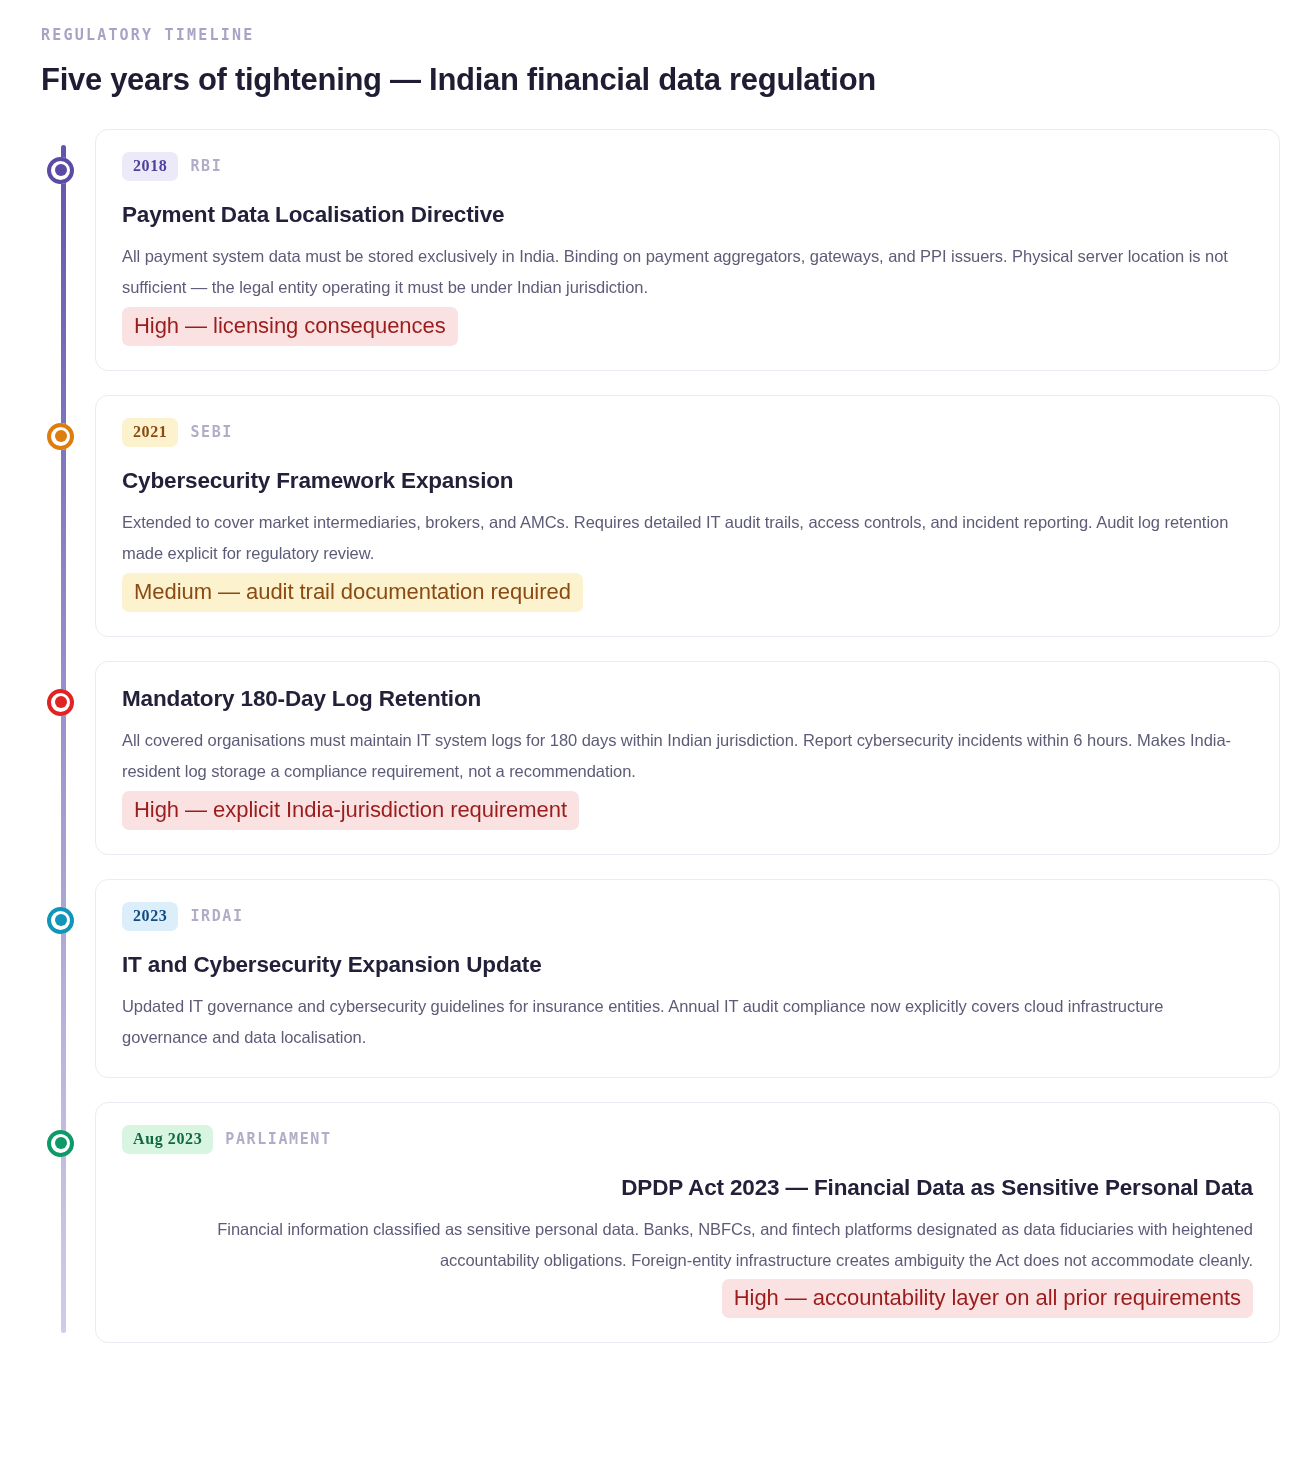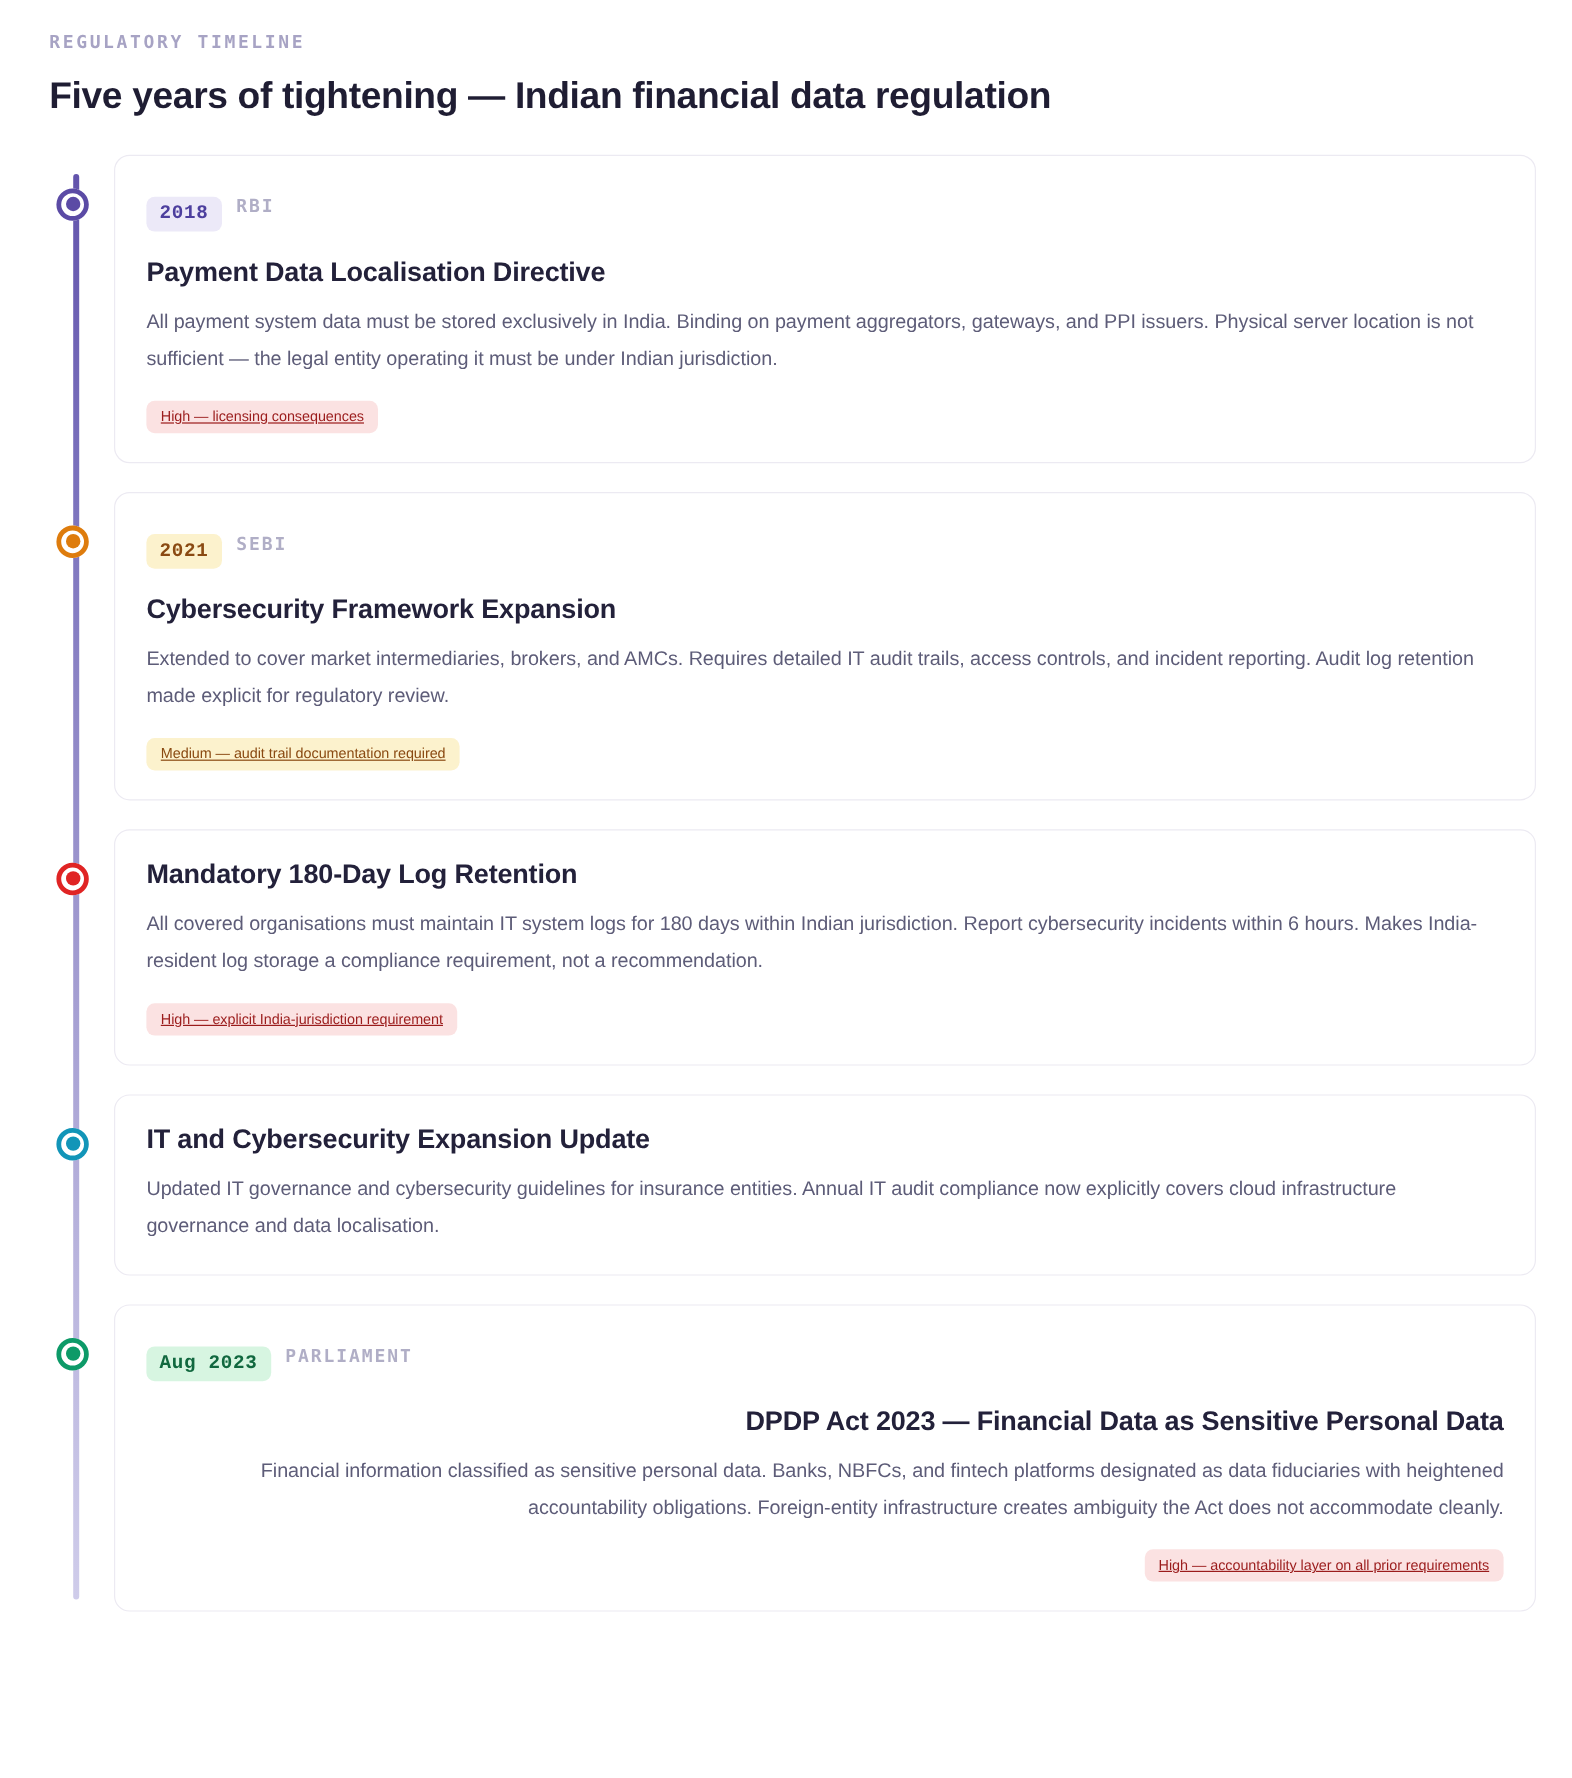--- a/index.html
+++ b/index.html
@@ -113,28 +113,27 @@
   }
 
   .meta-row {
     display: flex;
     align-items: center;
     gap: 12px;
     margin-bottom: 19px;
   }
 
   .year-badge {
-    font-family: Liberation Mono, monospace;
+    font-family: Liberation Serif, serif;
     font-size: 16px;
     font-weight: 700;
     letter-spacing: 0.6px;
     padding: 5px 11px 6px 11px;
     border-radius: 7px;
     white-space: nowrap;
-    margin-top: 12px;
   }
 
   .agency {
     font-family: "DejaVu Sans Mono", monospace;
     font-size: 15px;
     font-weight: 700;
     letter-spacing: 1.6px;
     color: #b0aec6;
     white-space: nowrap;
   }
@@ -151,27 +150,26 @@
   .entry-desc {
     font-size: 16.5px;
     line-height: 1.87;
     color: #5d5c78;
     letter-spacing: -0.05px;
     max-width: 1150px;
   }
 
   .impact {
     display: inline-block;
-    margin-top: 19px;
-    font-size: 12px;
+    margin-top: 4px;
+    font-size: 22px;
     font-weight: 500;
     letter-spacing: -0.05px;
     padding: 6px 12px 7px 12px;
     border-radius: 7px;
-    text-decoration: underline;
   }
 </style>
 </head>
 <body>
 
 <div class="page">
 
   <div class="header">
     <div class="eyebrow">REGULATORY TIMELINE</div>
     <h1 class="page-title">Five years of tightening — Indian financial data regulation</h1>
@@ -223,20 +221,24 @@
           <div><span class="impact" style="background:#fbe2e2;color:#9b1c1c">High — explicit India-jurisdiction requirement</span></div>
         </div>
       </div>
       <div class="entry">
         <div class="dot" style="color:#1295b8">
           <span class="ring">
             <span class="core"></span>
           </span>
         </div>
         <div class="card">
+          <div class="meta-row">
+            <span class="year-badge" style="background:#ddeefb;color:#0f4c81">2023</span>
+            <span class="agency">IRDAI</span>
+          </div>
           <div class="entry-title">IT and Cybersecurity Expansion Update</div>
           <div class="entry-desc">Updated IT governance and cybersecurity guidelines for insurance entities. Annual IT audit compliance now explicitly covers cloud infrastructure governance and data localisation.</div>
         </div>
       </div>
       <div class="entry">
         <div class="dot" style="color:#0d9a68">
           <span class="ring">
             <span class="core"></span>
           </span>
         </div>

